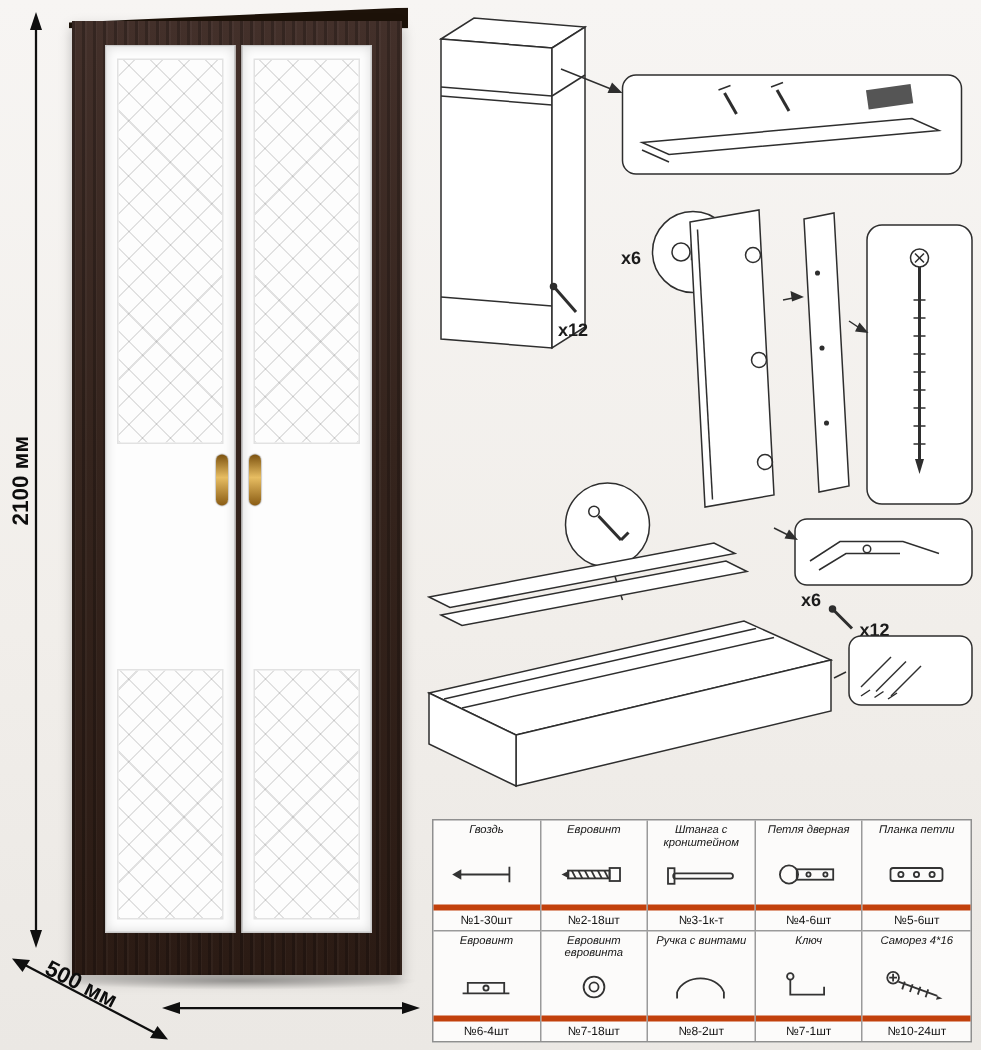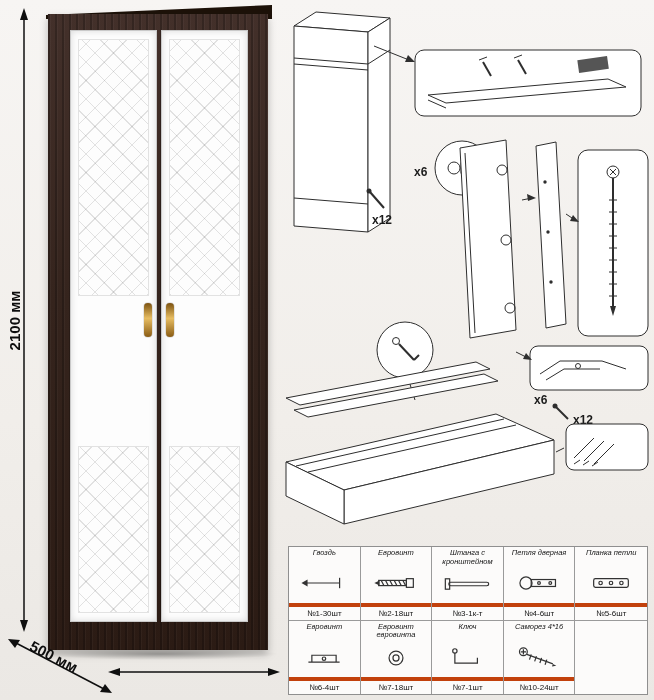--- a/index.html
+++ b/index.html
@@ -323,20 +323,31 @@
       <div class="p-name">Евровинт евровинта</div>
       <div class="p-icon">
         <svg class="picon" width="56" height="26" viewBox="0 0 56 30">
           <circle cx="28" cy="15" r="8"></circle>
             <circle cx="28" cy="15" r="3.5"></circle>
         </svg>
       </div>
       <div class="p-count">№7-18шт</div>
     </div>
 
+    <div class="cell">
+      <div class="p-name">Ручка с винтами</div>
+      <div class="p-icon">
+        <svg class="picon" width="56" height="26" viewBox="0 0 56 30">
+          <path d="M10 20 C16 6, 40 6, 46 20" stroke-width="2.5"></path>
+          <line x1="10" y1="20" x2="10" y2="25"></line>
+            <line x1="46" y1="20" x2="46" y2="25"></line>
+        </svg>
+      </div>
+      <div class="p-count">№8-2шт</div>
+    </div>
 
     <div class="cell">
       <div class="p-name">Ключ</div>
       <div class="p-icon">
         <svg class="picon" width="56" height="26" viewBox="0 0 56 30">
           <circle cx="14" cy="8" r="2.5"></circle>
             <path d="M14 10v12h26v-6" stroke-width="2"></path>
         </svg>
       </div>
       <div class="p-count">№7-1шт</div>

